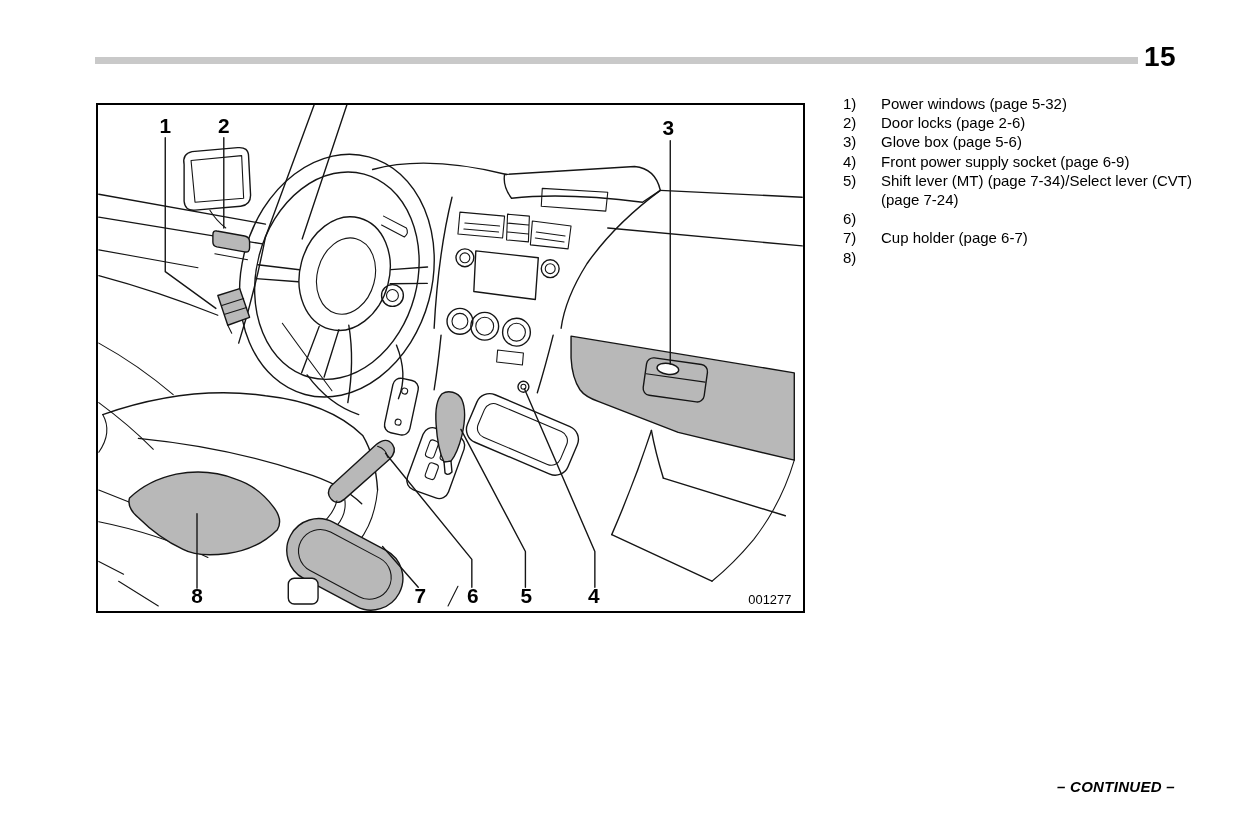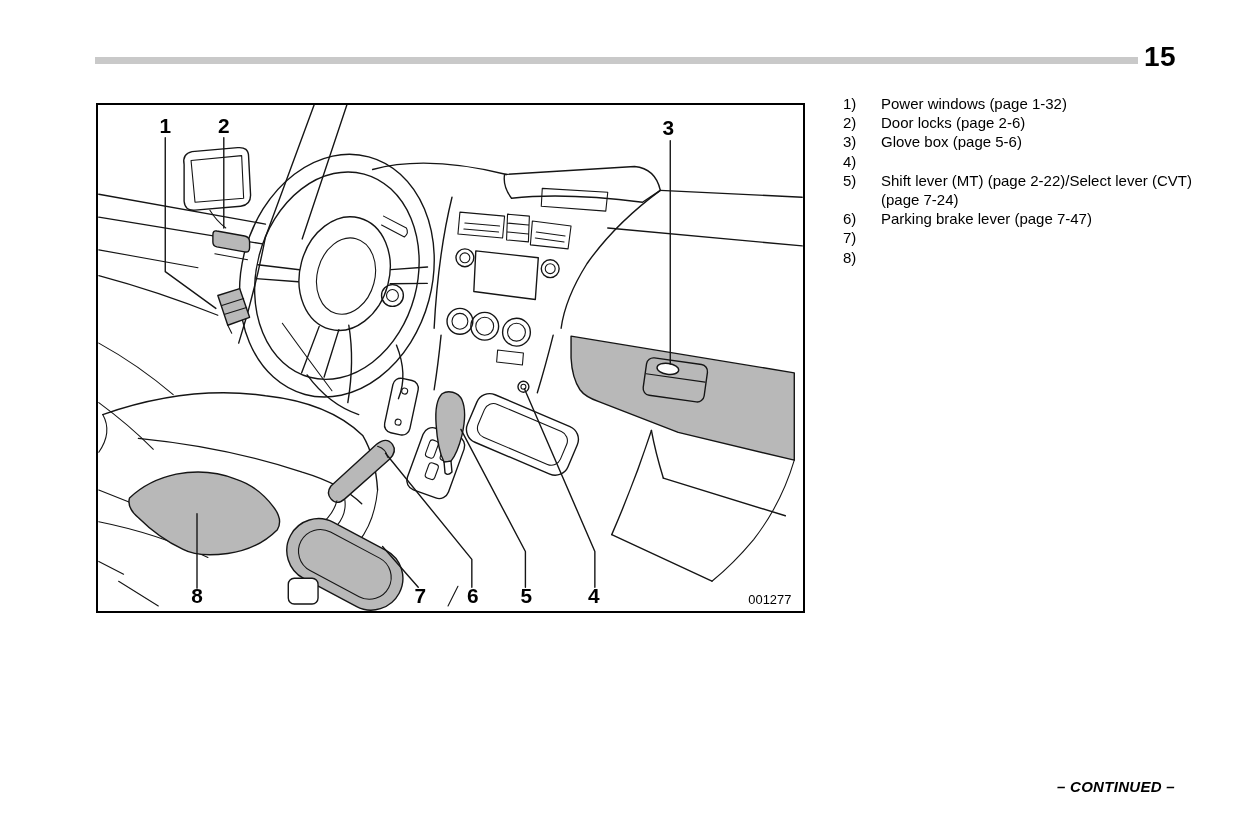--- a/index.html
+++ b/index.html
@@ -212,42 +212,43 @@
     <text class="callout" x="324" y="502">7</text>
     <text class="callout" x="99" y="502">8</text>
 
     <text class="figcode" x="698" y="503">001277</text>
   </svg>
 </div>
 
 <div class="legend">
   <div class="legend-item">
     <span class="legend-num">1)</span>
-    <span class="legend-label">Power windows (page 1-32)</span>
+    <span class="legend-label">Power windows (page 5-32)</span>
   </div>
   <div class="legend-item">
     <span class="legend-num">2)</span>
     <span class="legend-label">Door locks (page 2-6)</span>
   </div>
   <div class="legend-item">
     <span class="legend-num">3)</span>
     <span class="legend-label">Glove box (page 5-6)</span>
   </div>
   <div class="legend-item">
     <span class="legend-num">4)</span>
+    <span class="legend-label">Front power supply socket (page 6-9)</span>
   </div>
   <div class="legend-item">
     <span class="legend-num">5)</span>
-    <span class="legend-label">Shift lever (MT) (page 2-22)/Select lever (CVT) (page 7-24)</span>
+    <span class="legend-label">Shift lever (MT) (page 7-34)/Select lever (CVT) (page 7-24)</span>
   </div>
   <div class="legend-item">
     <span class="legend-num">6)</span>
-    <span class="legend-label">Parking brake lever (page 7-47)</span>
   </div>
   <div class="legend-item">
     <span class="legend-num">7)</span>
+    <span class="legend-label">Cup holder (page 6-7)</span>
   </div>
   <div class="legend-item">
     <span class="legend-num">8)</span>
   </div>
 </div>
 
 <div class="footer-continued">– CONTINUED –</div>
 
 </body></html>

